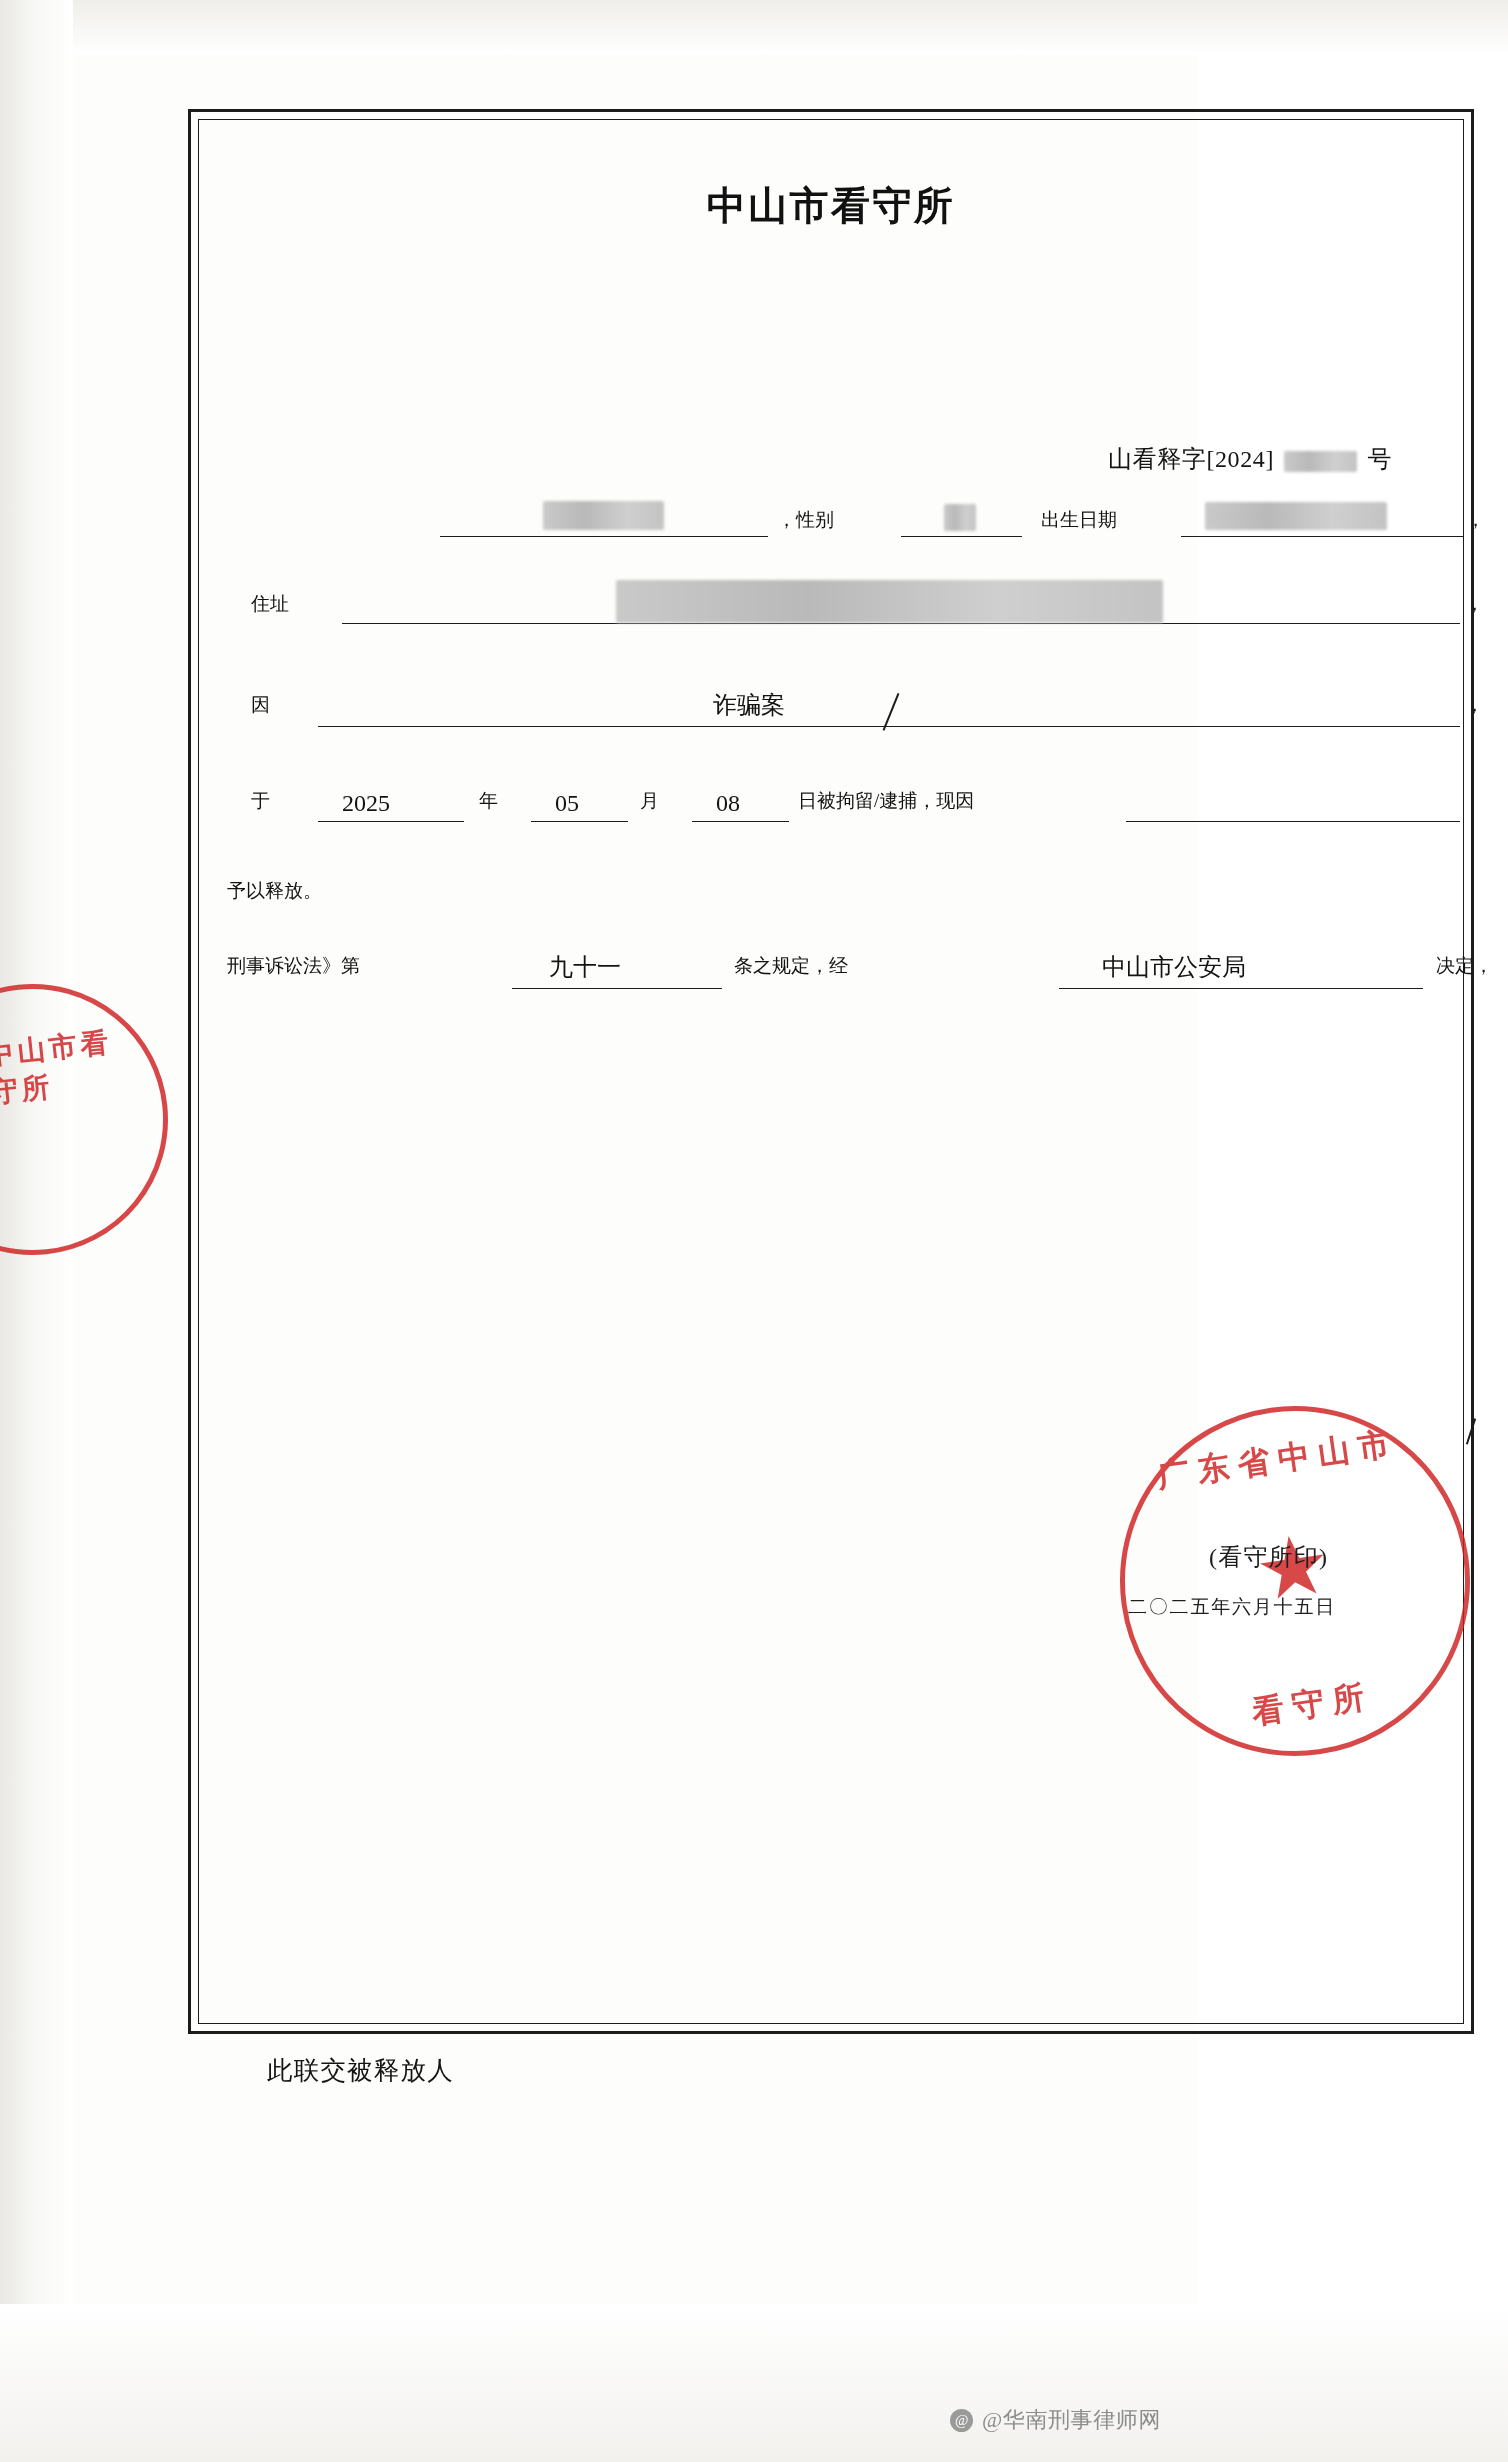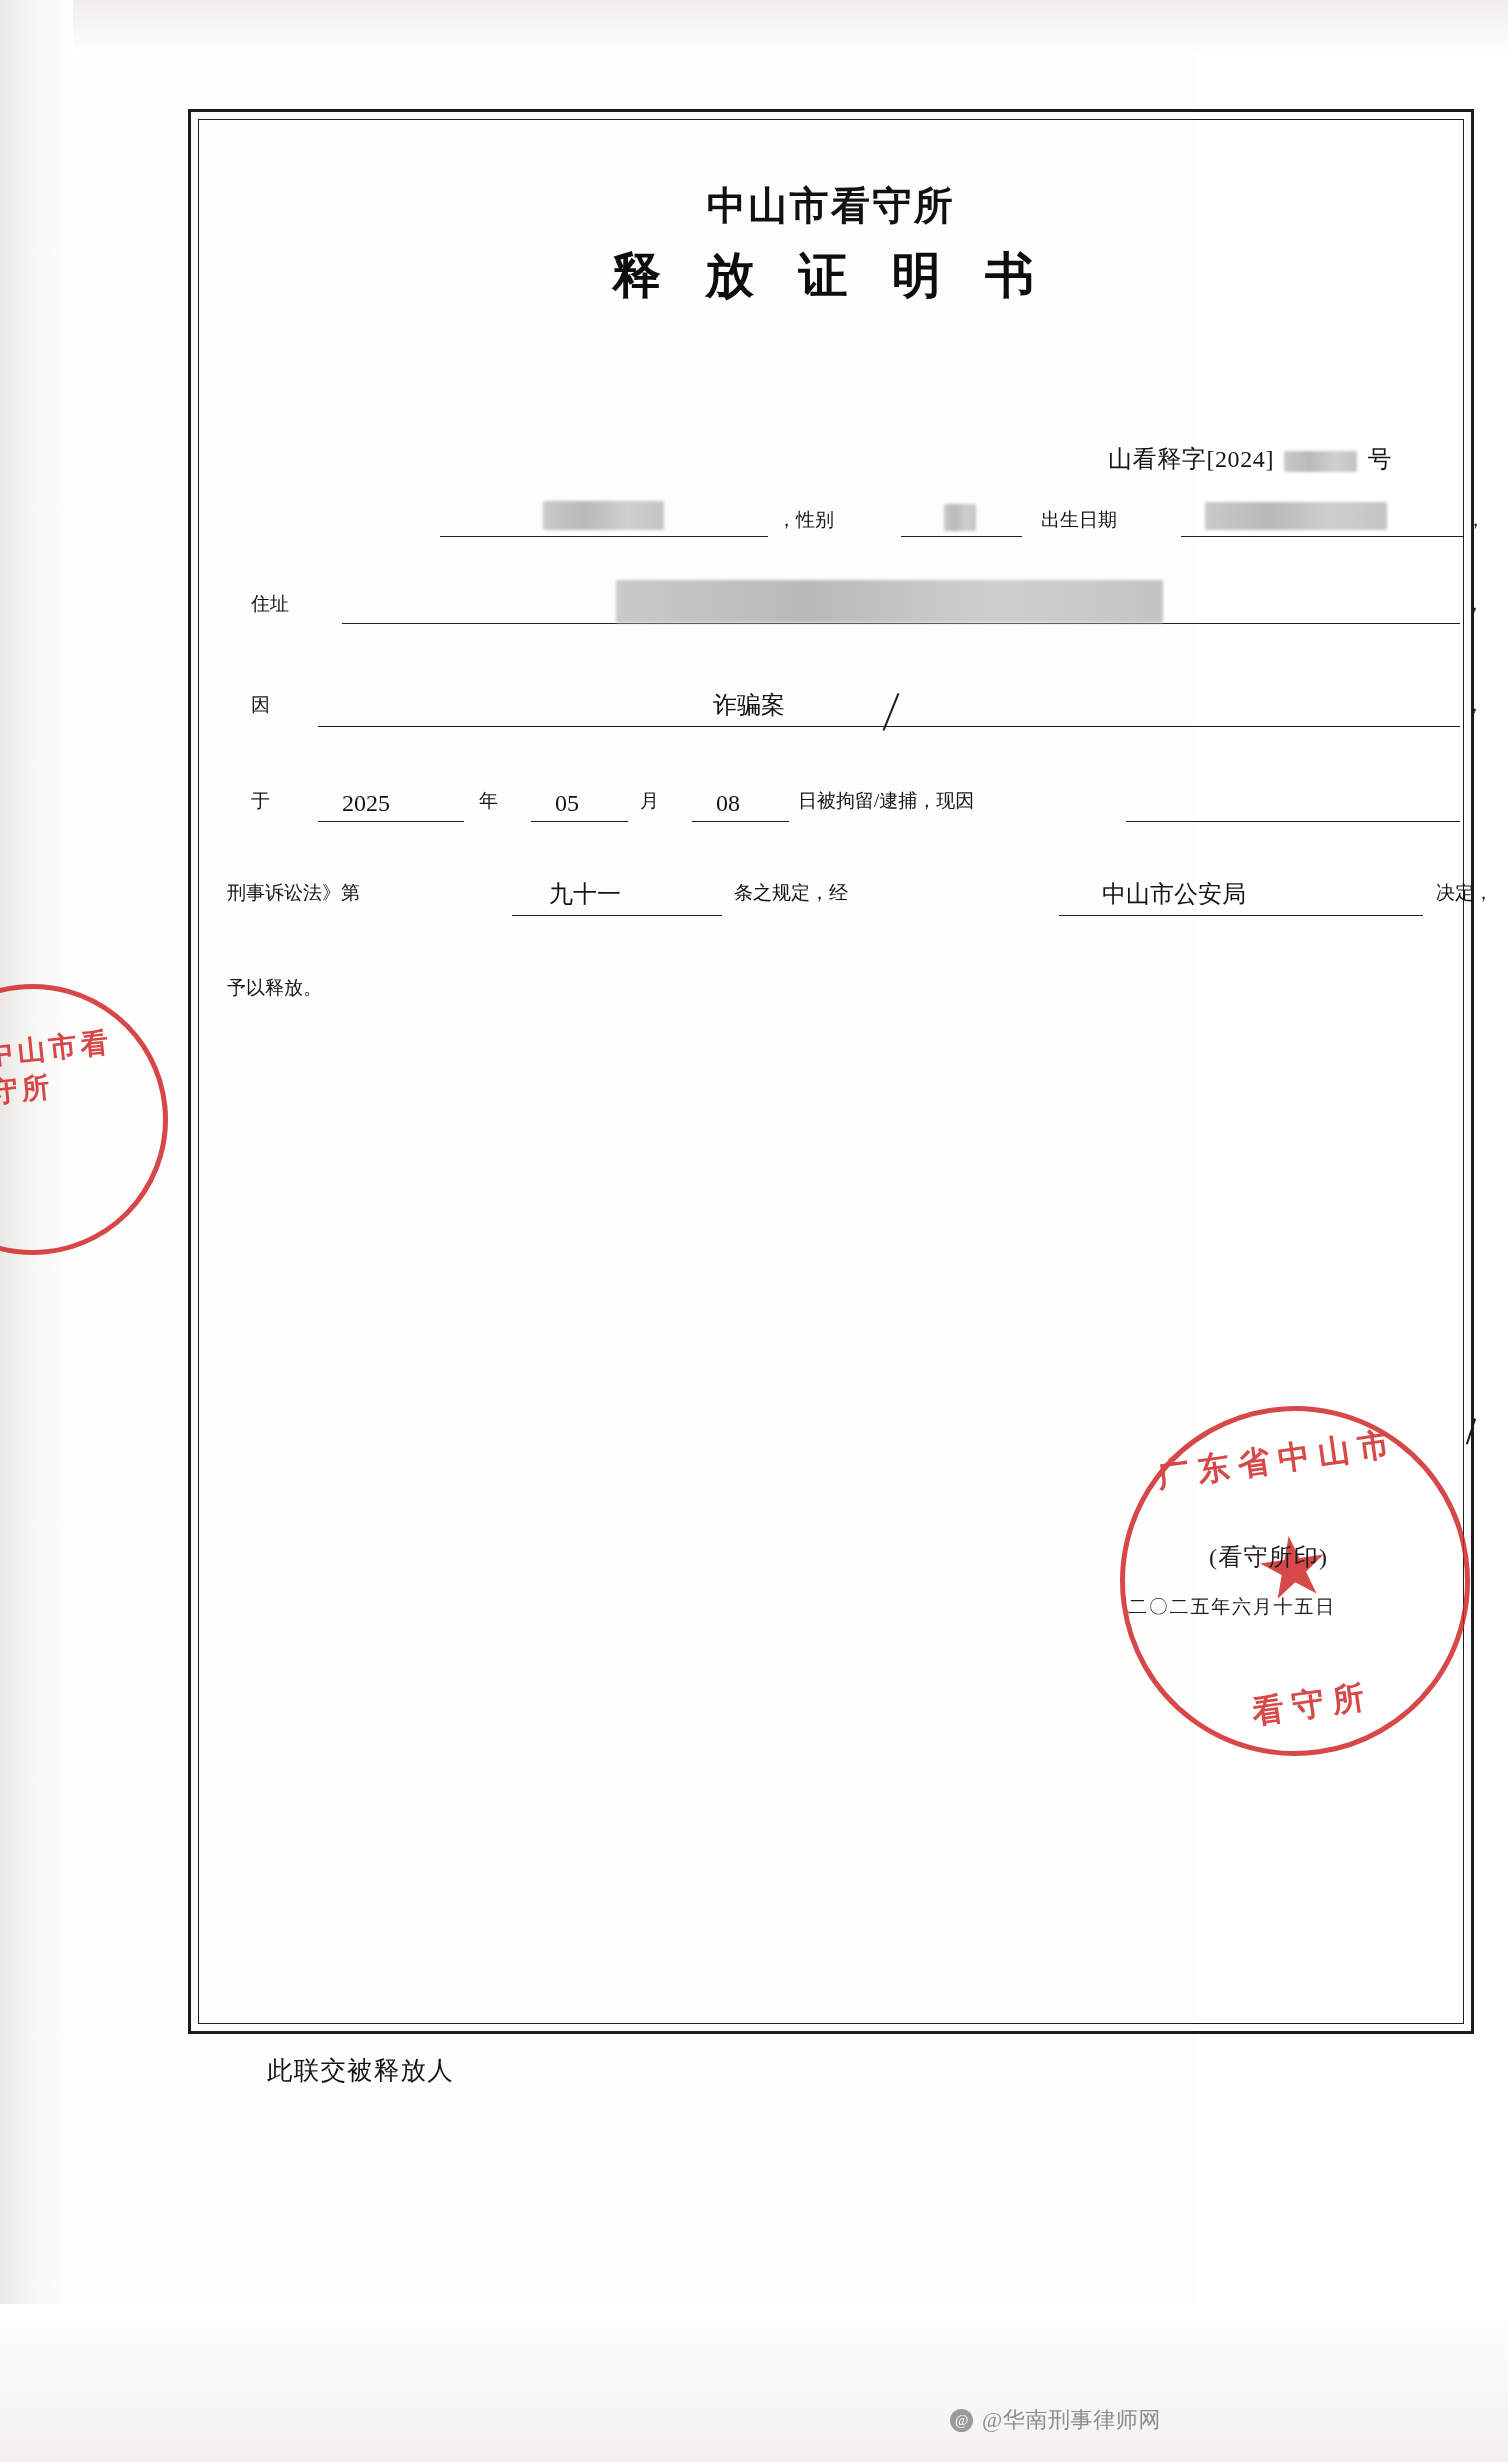--- a/index.html
+++ b/index.html
@@ -279,21 +279,20 @@
 <div class="sheet">
 
   <div class="paper-shade-top"></div>
   <div class="paper-shade-left"></div>
   <div class="paper-shade-bottom"></div>
 
   <div class="doc-frame-outer">
     <div class="doc-frame-inner"></div>
 
     <div class="org-title">中山市看守所</div>
-    <div class="doc-title">释 放 证 明 书</div>
 
     <div class="doc-number">
       <span>山看释字[2024]</span>
       <span class="redact redact-num"></span>
       <span>号</span>
     </div>
 
     <div class="body-area">
 
       <div class="line" style="height:79px;">
@@ -339,35 +338,35 @@
 
         <div class="rule" style="left:465px; top:47px; width:97px;"></div>
         <span class="fill" style="left:489px; top:17px;">08</span>
 
         <span class="txt" style="left:571px; top:17px;">日被拘留/逮捕，现因</span>
 
         <div class="rule" style="left:899px; top:47px; width:334px;"></div>
       </div>
 
 
+      <div class="line" style="height:73px;">
+        <span class="txt" style="left:0px; top:16px;">予以释放。</span>
+      </div>
+
       <div class="line" style="height:97px;">
         <span class="txt" style="left:0px; top:18px;">刑事诉讼法》第</span>
         <div class="rule" style="left:285px; top:50px; width:210px;"></div>
         <span class="fill" style="left:322px; top:17px;">九十一</span>
         <span class="txt" style="left:507px; top:18px;">条之规定，经</span>
 
         <div class="rule" style="left:832px; top:50px; width:364px;"></div>
         <span class="fill" style="left:875px; top:17px;">中山市公安局</span>
         <span class="txt" style="left:1209px; top:18px;">决定，</span>
       </div>
 
-      <div class="line" style="height:73px;">
-        <span class="txt" style="left:0px; top:16px;">予以释放。</span>
-      </div>
-
     </div>
 
     <div class="stamp stamp-main">
       <div class="arc-top">广东省中山市</div>
       <div class="stamp-star">★</div>
       <div class="arc-bottom">看守所</div>
     </div>
 
     <div class="seal-caption">(看守所印)</div>
     <div class="seal-date">二〇二五年六月十五日</div>

